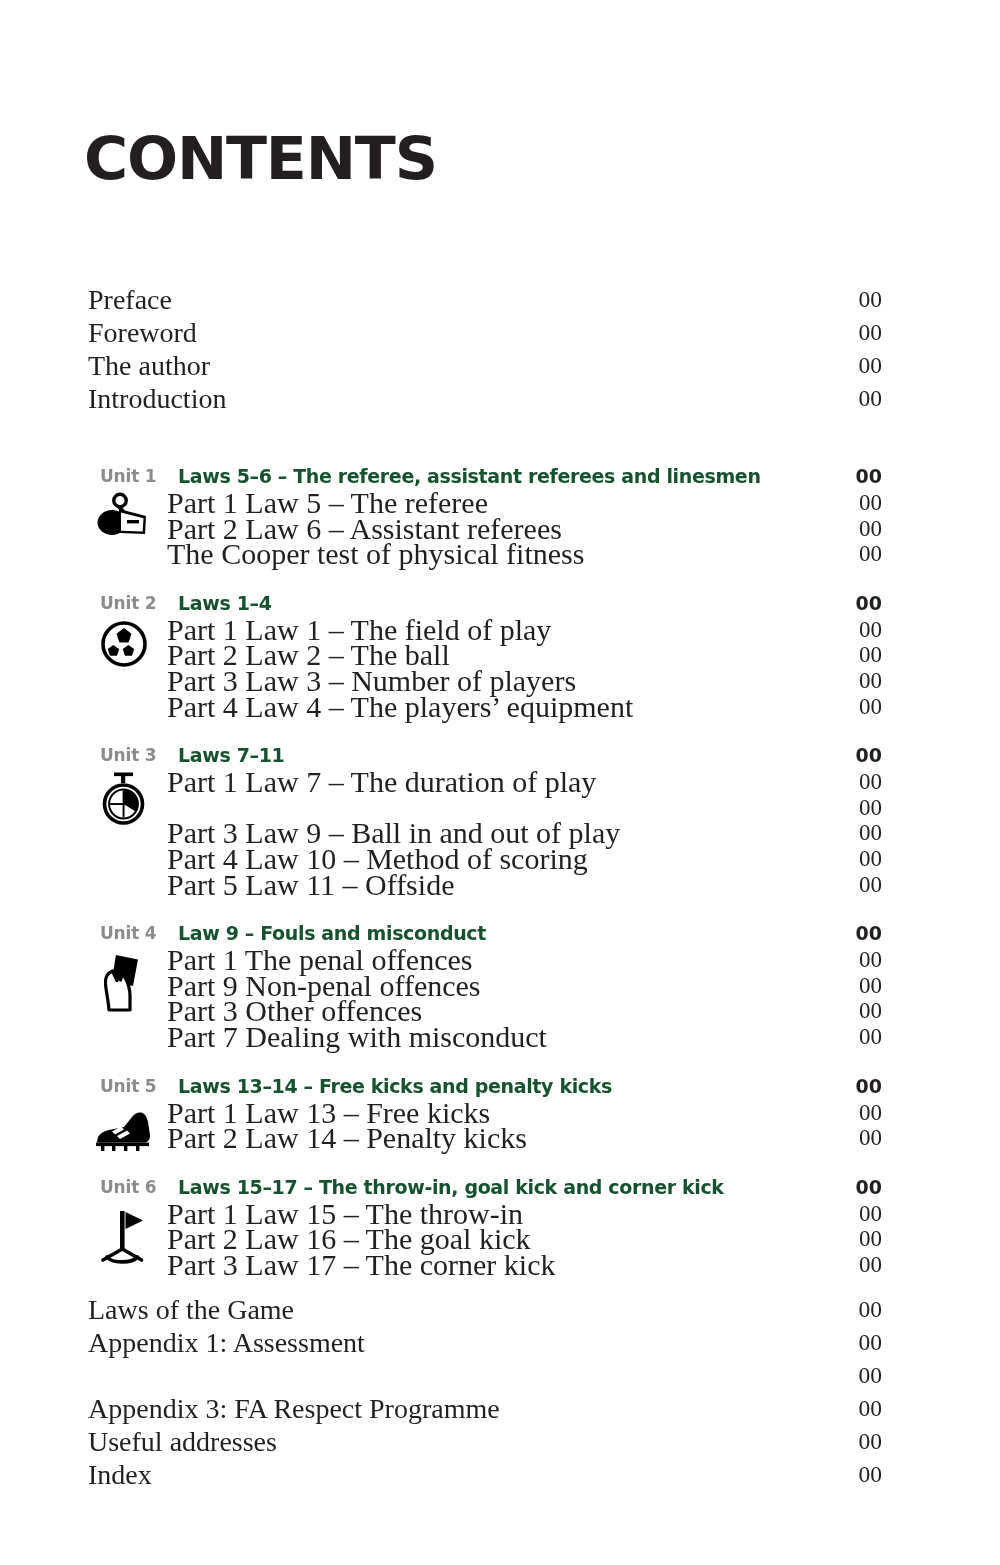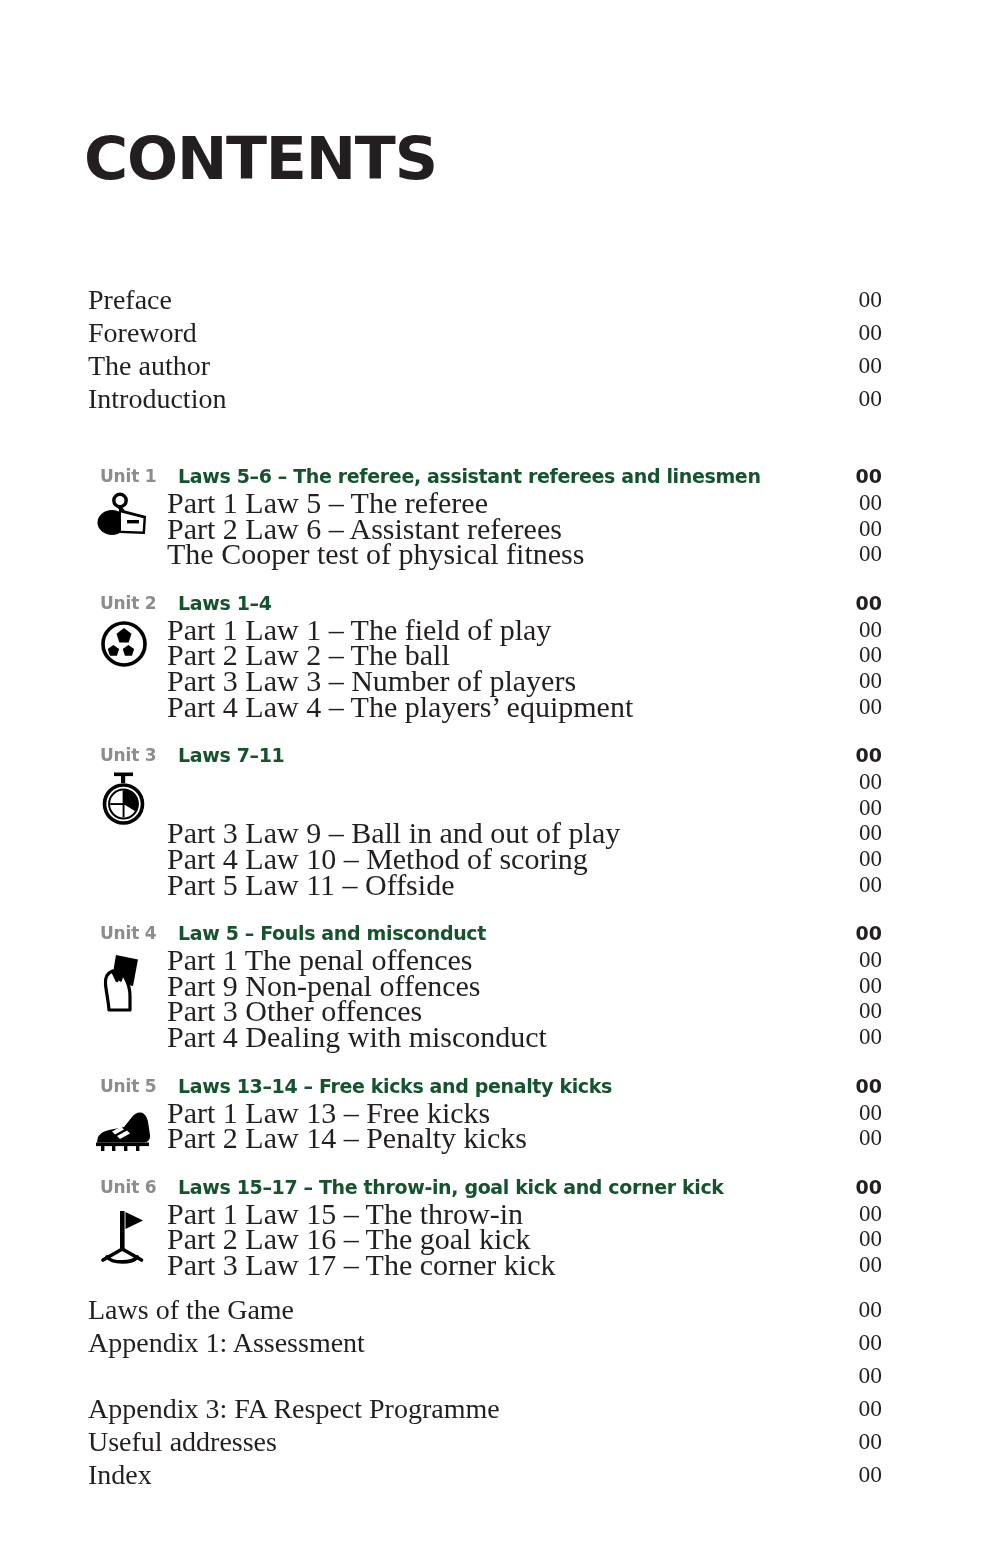--- a/index.html
+++ b/index.html
@@ -266,20 +266,21 @@
             <rect x="22" y="3" width="4.2" height="9" fill="#000"></rect>
             <rect x="15" y="1.5" width="19" height="3.6" fill="#000"></rect>
             <circle cx="24.5" cy="33" r="19" fill="#fff" stroke="#000" stroke-width="3.6"></circle>
             <circle cx="24.5" cy="33" r="14.4" fill="#fff" stroke="#000" stroke-width="2"></circle>
             <path d="M24.5 33 L24.5 18.6 A14.4 14.4 0 0 1 36.7 40.6 Z" fill="#000"></path>
             <rect x="23.6" y="19.6" width="1.9" height="26.6" fill="#000"></rect>
             <rect x="11.2" y="32.1" width="26.6" height="1.9" fill="#000"></rect>
           </svg>
         </div>
         <div class="part-row">
+          <span class="ptxt">Part 1 Law 7  –  The duration of play</span>
           <span class="pg">00</span>
         </div>
         <div class="part-row">
           <span class="pg">00</span>
         </div>
         <div class="part-row">
           <span class="ptxt">Part 3 Law 9  –  Ball in and out of play</span>
           <span class="pg">00</span>
         </div>
         <div class="part-row">
@@ -289,21 +290,21 @@
         <div class="part-row">
           <span class="ptxt">Part 5 Law 11 –  Offside</span>
           <span class="pg">00</span>
         </div>
       </div>
     </div>
 
     <div class="unit">
       <div class="unit-head">
         <span class="unit-tag">Unit 4</span>
-        <span class="unit-title">Law 5 – Fouls and misconduct</span>
+        <span class="unit-title">Law 9 – Fouls and misconduct</span>
         <span class="unit-pg">00</span>
       </div>
       <div class="unit-body">
         <div class="unit-icon">
           <svg width="52" height="66" viewBox="0 0 52 66" aria-hidden="true">
             <path d="M18 6 L40 10.5 L35 37 L13.5 32.5 Z" fill="#000"></path>
             <path d="M14.5 22 C9.5 24 7 29 7.5 35 C8 41 9.5 48 10.5 56 L11 61 L32 61 L32 47 C32 41 30 34 27.5 29.5 L24.5 24 L22.5 31 L21 24 L19 31.5 Z" fill="#fff" stroke="#000" stroke-width="3.2" stroke-linejoin="round"></path>
           </svg>
         </div>
         <div class="part-row">
@@ -312,21 +313,21 @@
         </div>
         <div class="part-row">
           <span class="ptxt">Part 9 Non-penal offences</span>
           <span class="pg">00</span>
         </div>
         <div class="part-row">
           <span class="ptxt">Part 3 Other offences</span>
           <span class="pg">00</span>
         </div>
         <div class="part-row">
-          <span class="ptxt">Part 4 Dealing with misconduct</span>
+          <span class="ptxt">Part 7 Dealing with misconduct</span>
           <span class="pg">00</span>
         </div>
       </div>
     </div>
 
     <div class="unit">
       <div class="unit-head">
         <span class="unit-tag">Unit 5</span>
         <span class="unit-title">Laws 13–14 – Free kicks and penalty kicks</span>
         <span class="unit-pg">00</span>

